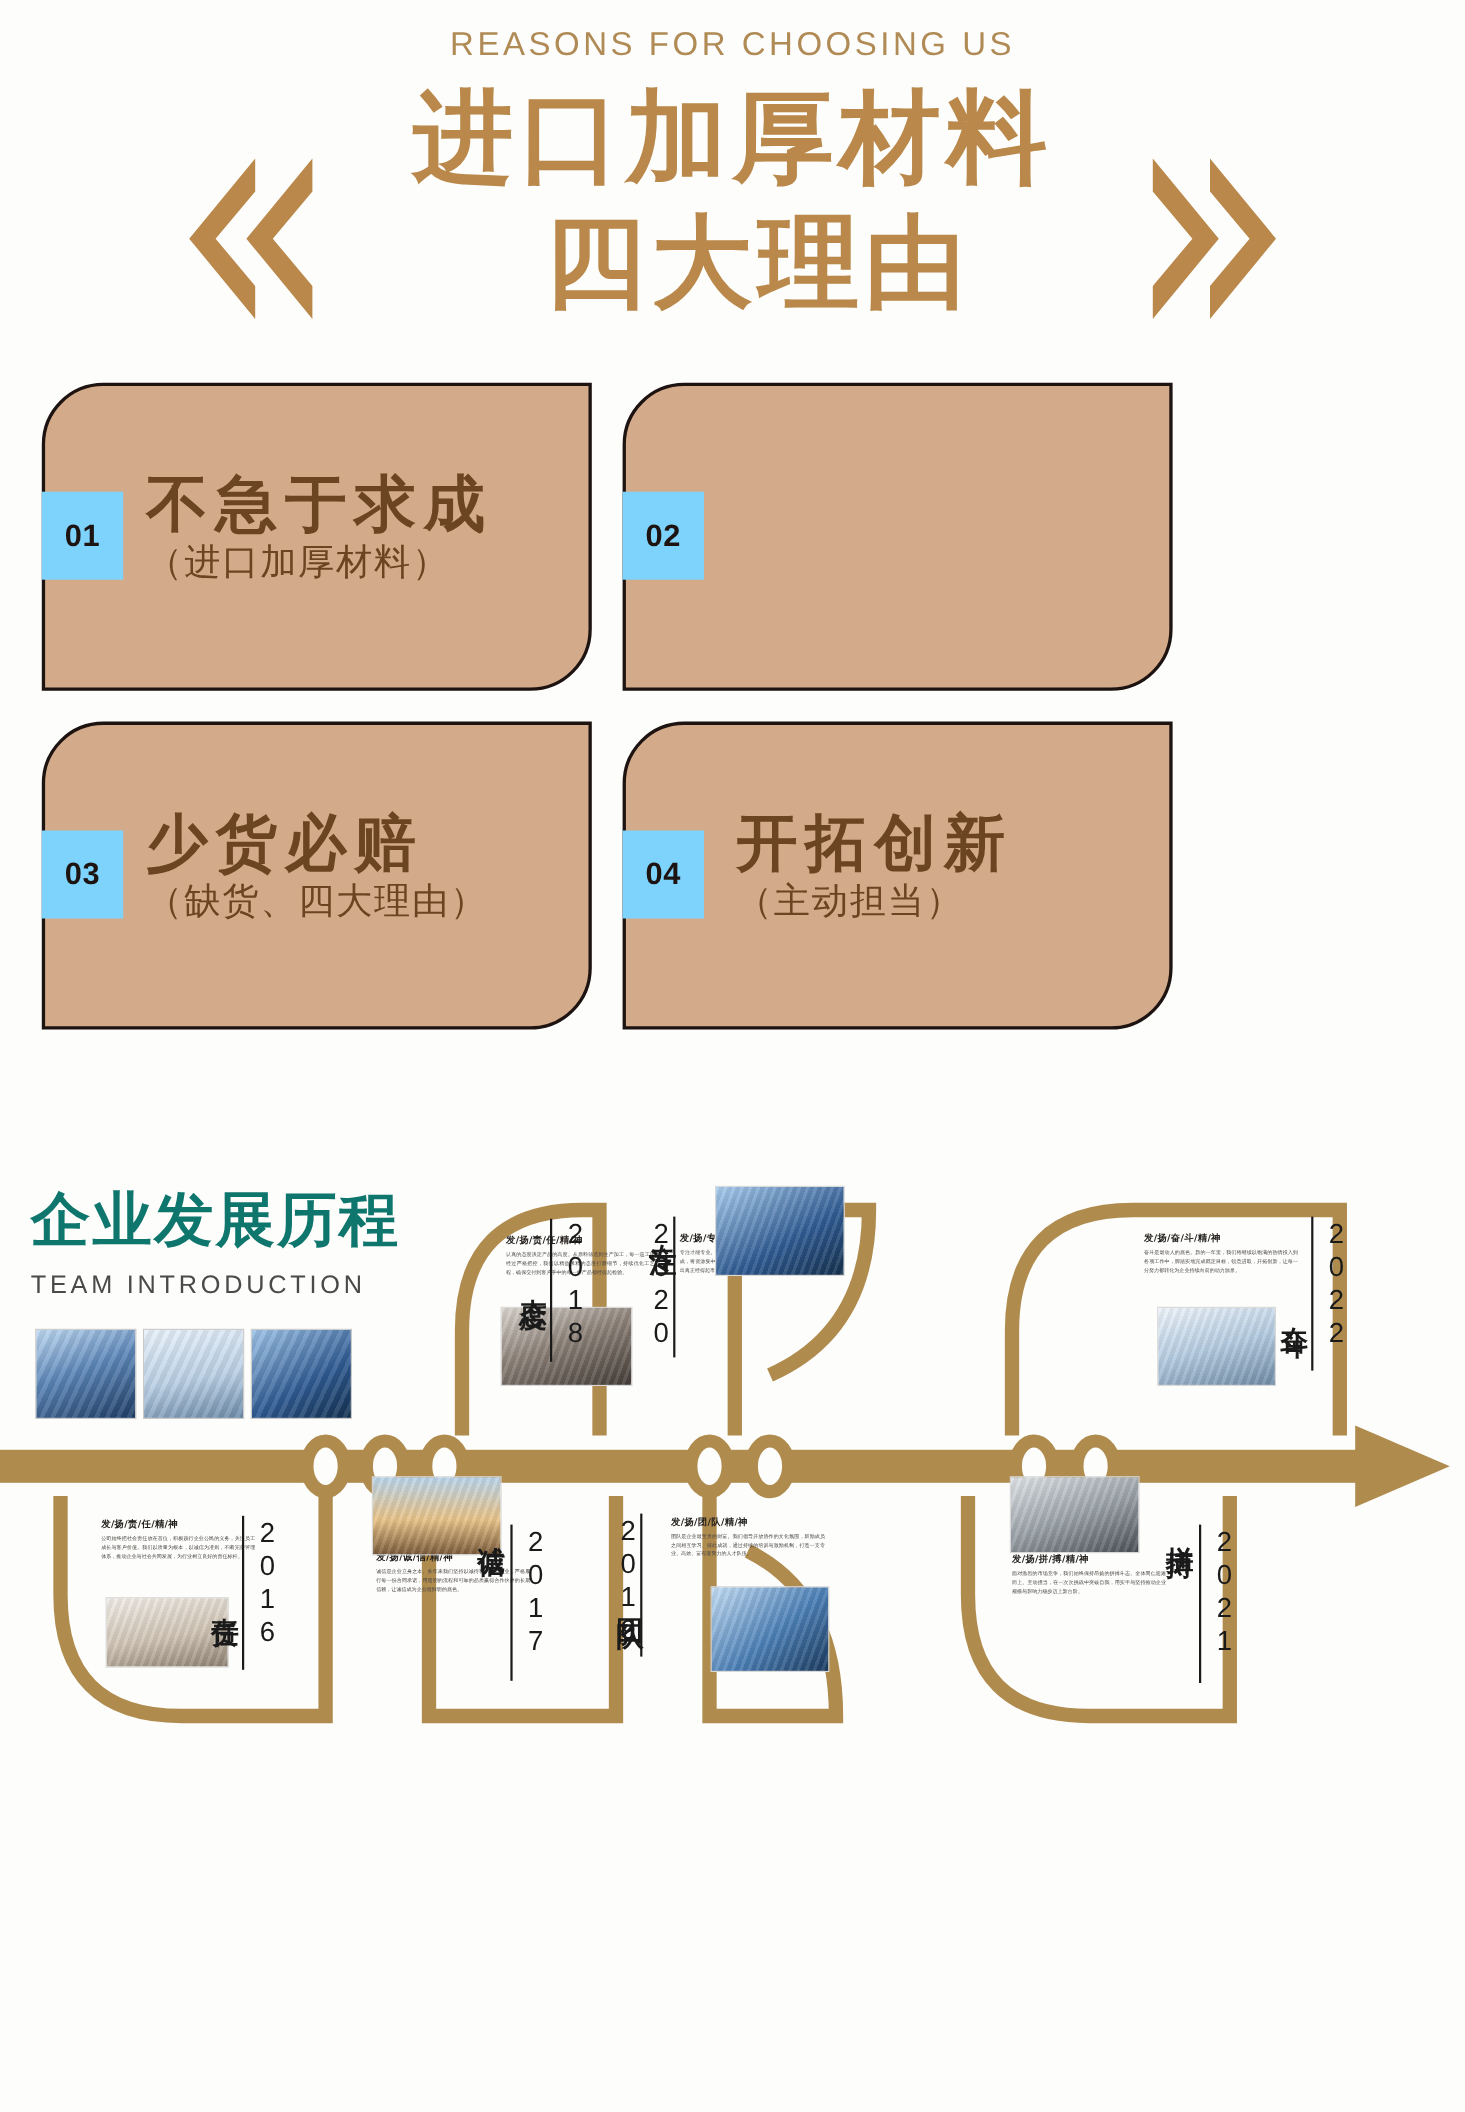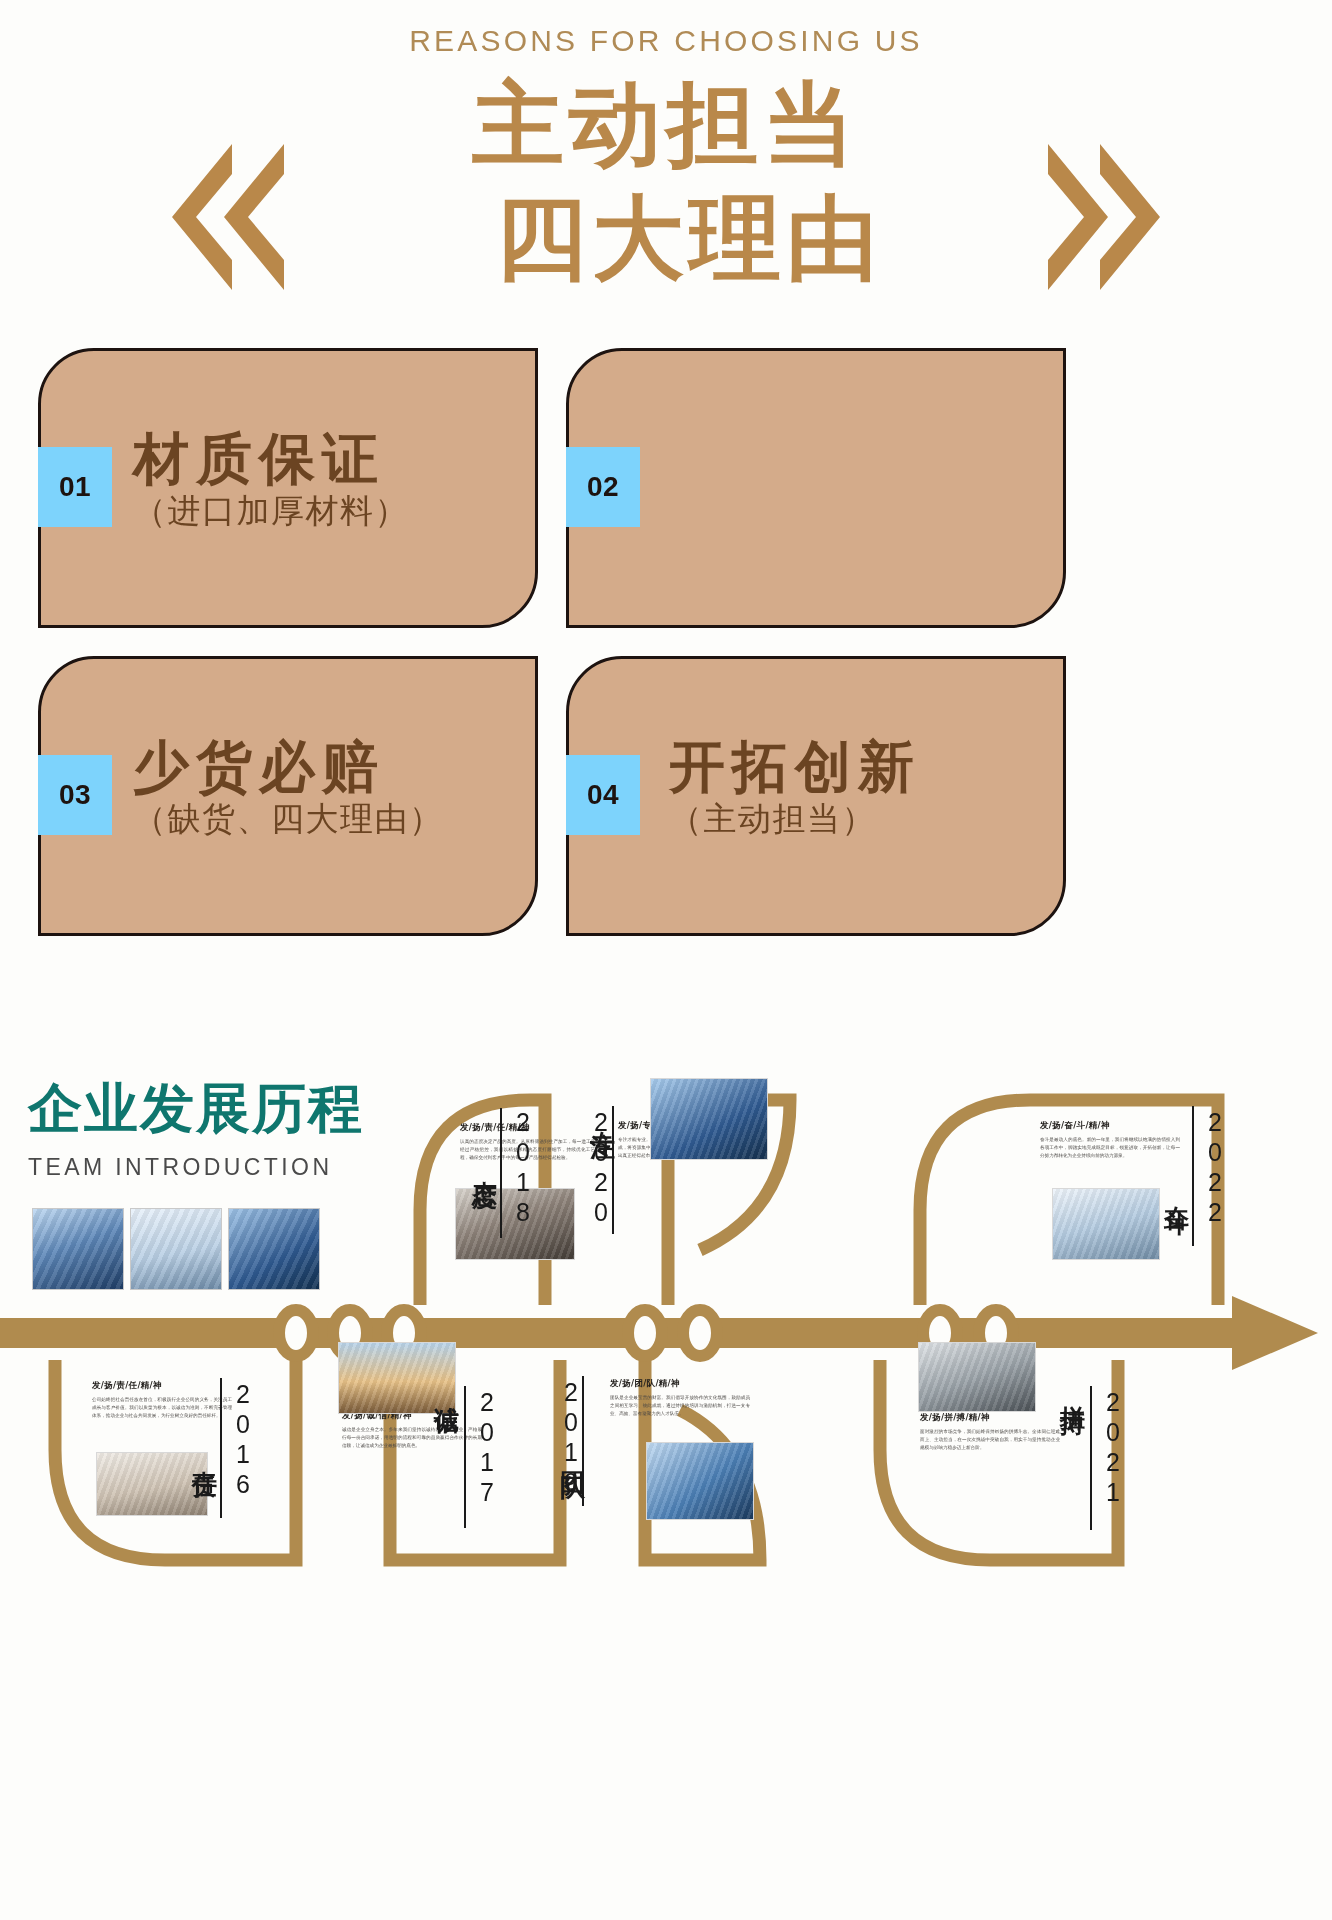--- a/index.html
+++ b/index.html
@@ -129,39 +129,39 @@
   .divline { position: absolute; width: 2px; background: #1a1a1a; }
 </style>
 </head>
 <body>
 
 <div class="page">
 
   <div class="eyebrow">REASONS FOR CHOOSING US</div>
 
   <div class="title-wrap">
-    <div class="title-text title-line1">主动担当</div>
+    <div class="title-text title-line1">进口加厚材料</div>
     <div class="title-text title-line2">四大理由</div>
 
     <svg class="chev chev-left" width="120" height="150" viewBox="0 0 120 150">
       <path d="M66 2 L6 75 L66 148 L66 118 L30 75 L66 32 Z" fill="#b9884a"></path>
       <path d="M118 2 L58 75 L118 148 L118 118 L82 75 L118 32 Z" fill="#b9884a"></path>
     </svg>
     <svg class="chev chev-right" width="120" height="150" viewBox="0 0 120 150">
       <path d="M54 2 L114 75 L54 148 L54 118 L90 75 L54 32 Z" fill="#b9884a"></path>
       <path d="M2 2 L62 75 L2 148 L2 118 L38 75 L2 32 Z" fill="#b9884a"></path>
     </svg>
   </div>
 
   <div class="cards">
     <div class="card-row">
       <div class="card c01">
         <div class="badge">01</div>
         <div class="ctext">
-          <div class="ctitle">材质保证</div>
+          <div class="ctitle">不急于求成</div>
           <div class="csub">（进口加厚材料）</div>
         </div>
       </div>
       <div class="card c02">
         <div class="badge">02</div>
       </div>
     </div>
     <div class="card-row">
       <div class="card c03">
         <div class="badge">03</div>

